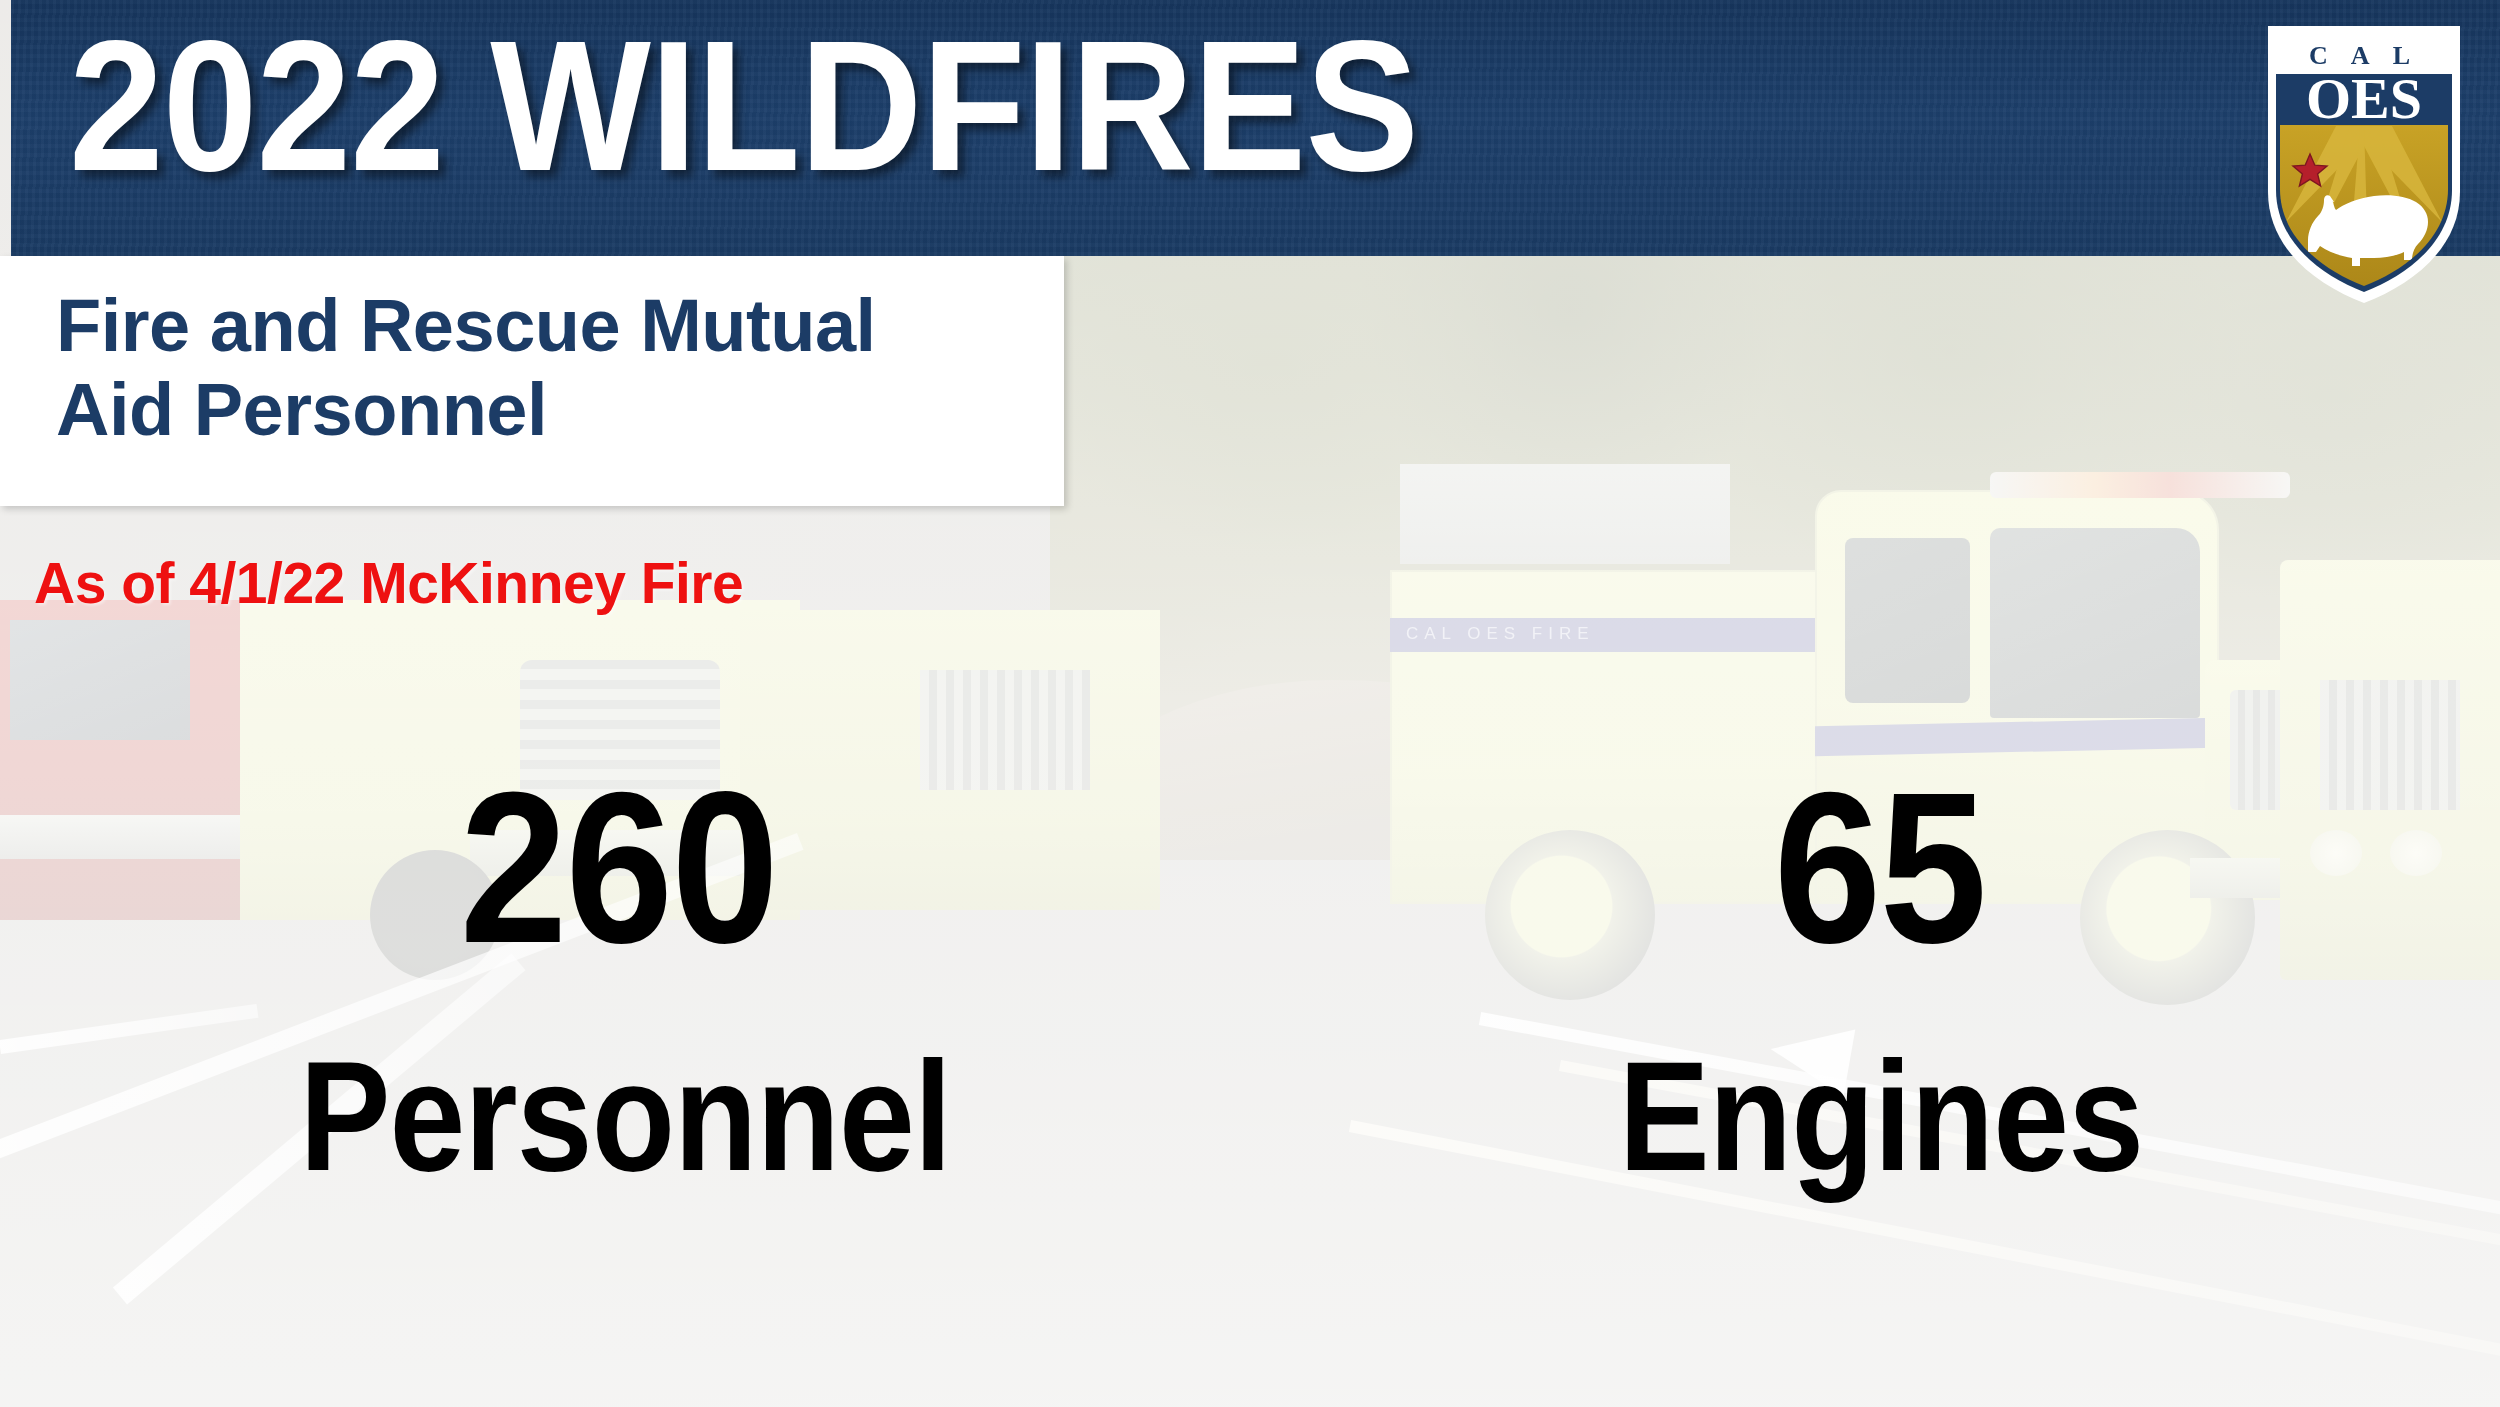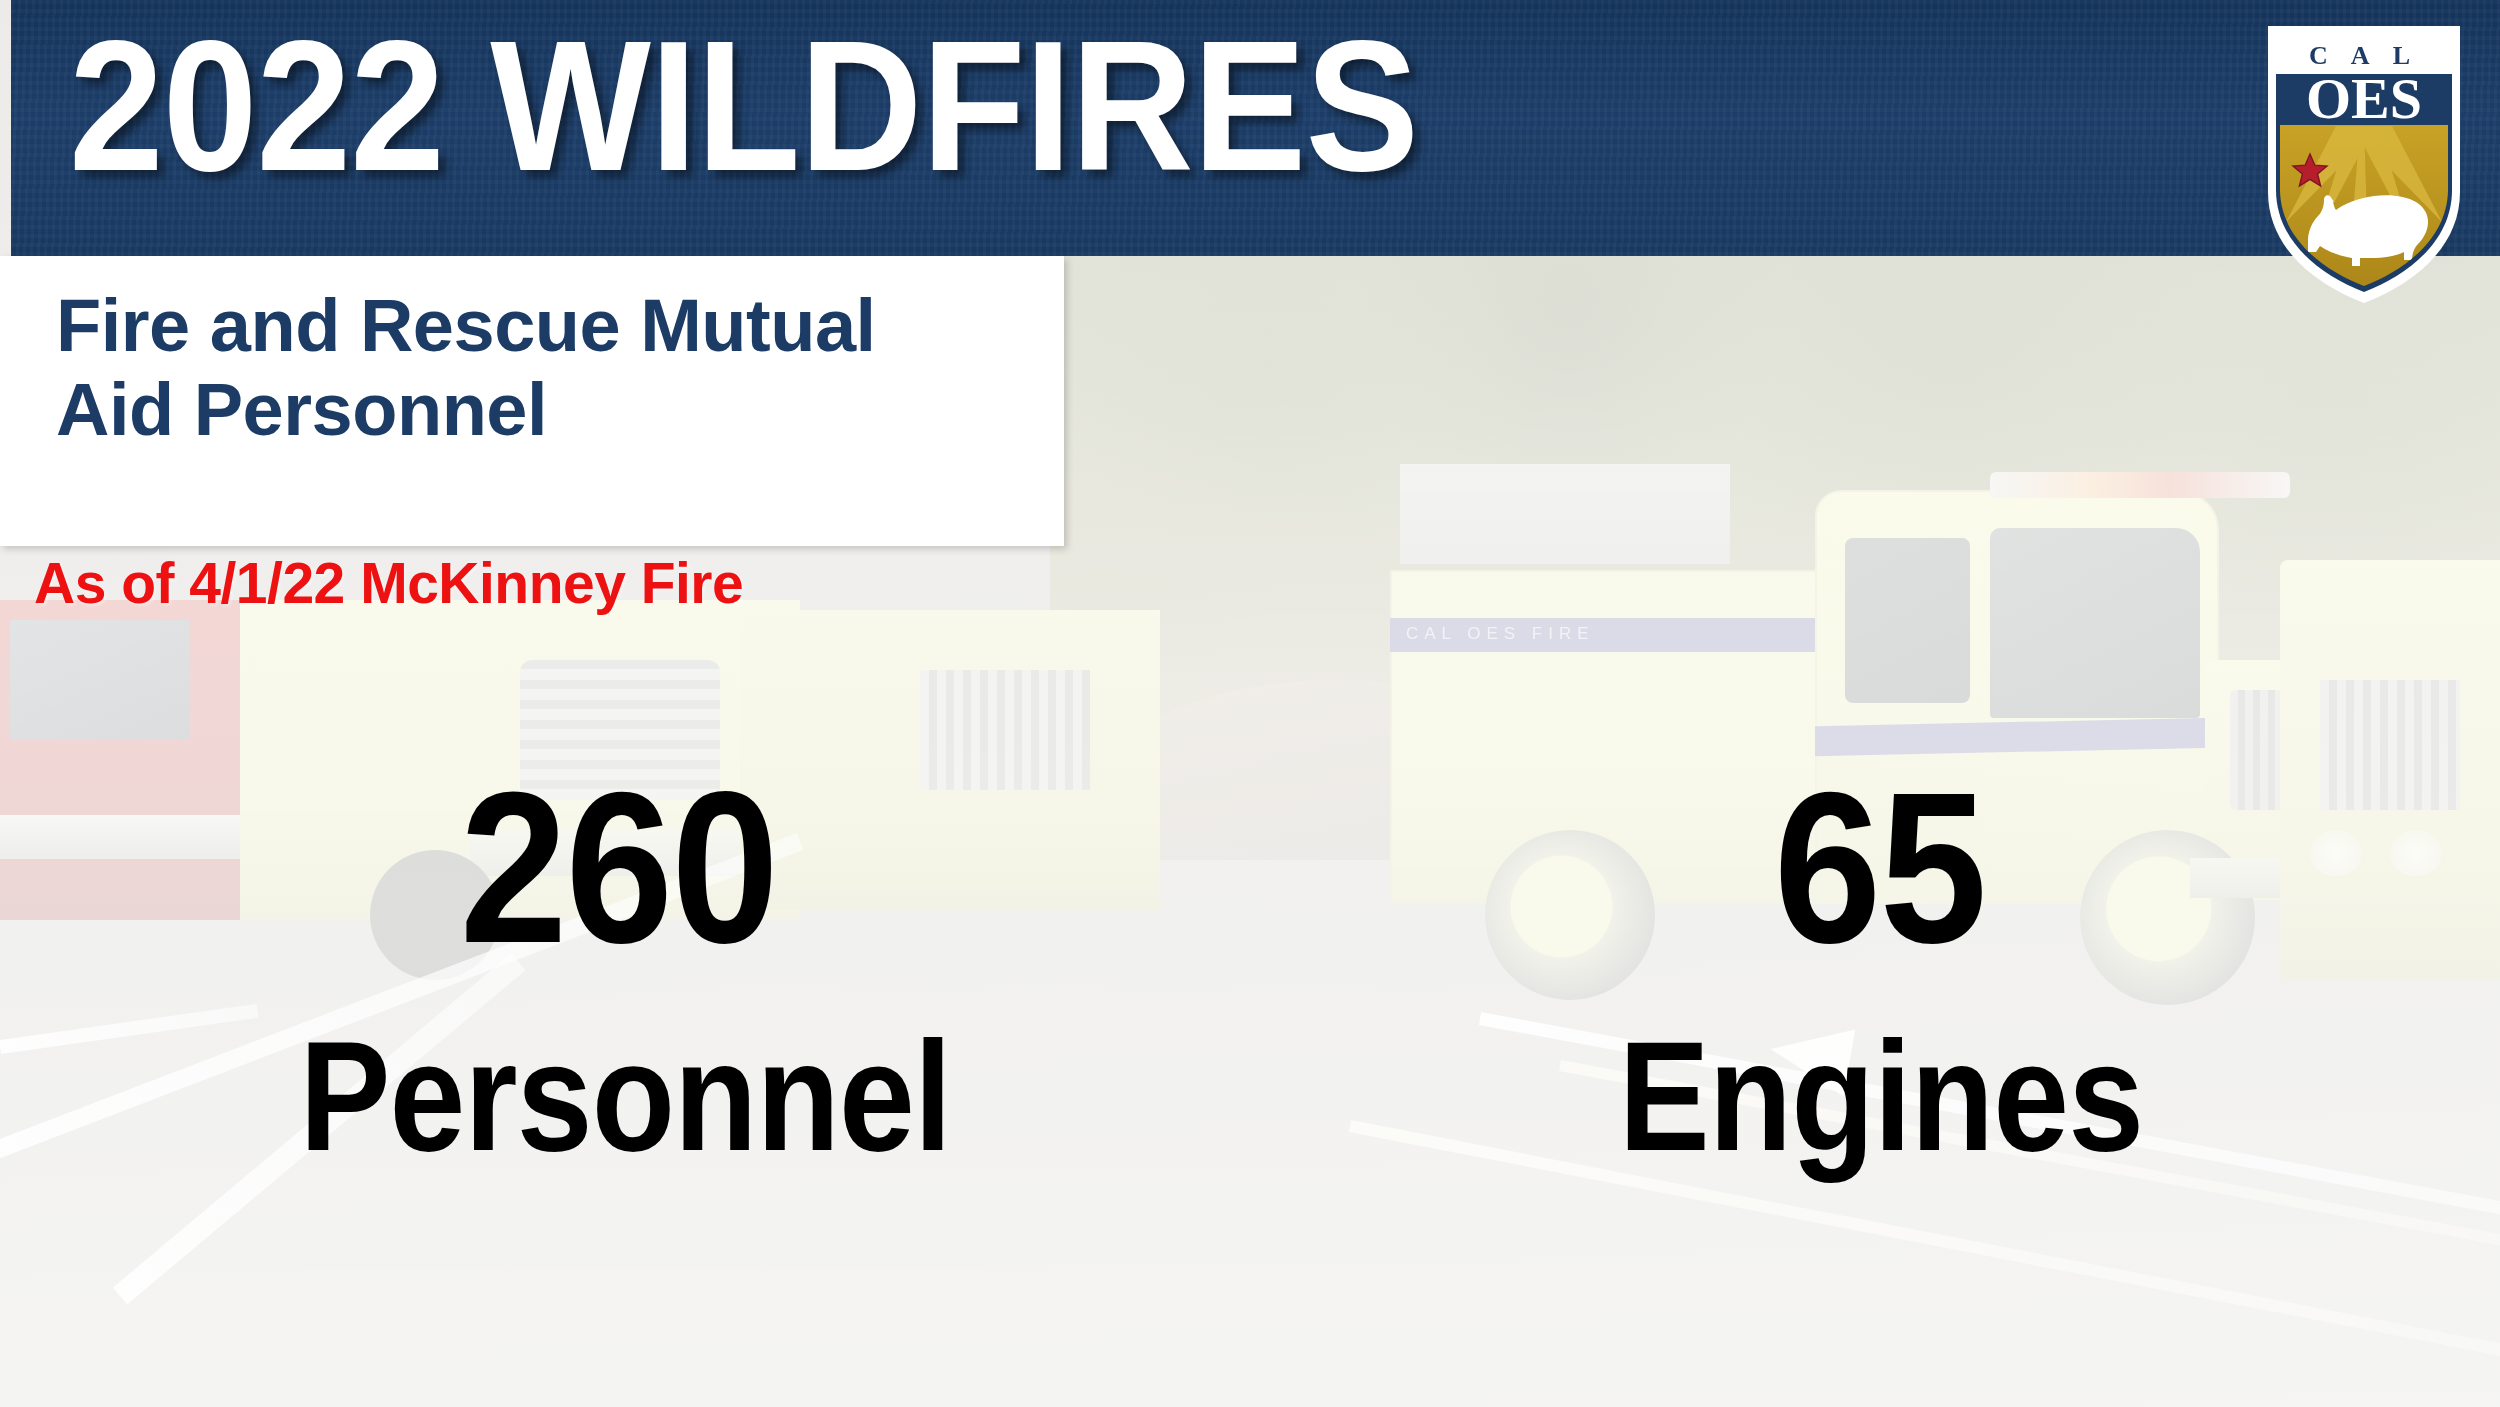--- a/index.html
+++ b/index.html
@@ -263,21 +263,21 @@
     position: absolute;
     left: 2253px; top: 22px;
     width: 200px; height: 285px;
   }
   .logo svg { display: block; width: 200px; height: 285px; }
 
   
   .subtitle-panel {
     position: absolute;
     left: 0; top: 256px;
-    width: 1064px; height: 290px;
+    width: 1064px; height: 250px;
     background: #ffffff;
     box-shadow: 3px 3px 7px rgba(0,0,0,0.18);
   }
   .subtitle-text {
     position: absolute;
     left: 56px; top: 28px;
     width: 980px;
     font-family: "Liberation Sans", "DejaVu Sans", sans-serif;
     font-weight: 700;
     font-size: 74px;
@@ -306,20 +306,21 @@
     left: 0; top: 760px;
     width: 2500px; height: 560px;
     display: flex;
   }
   .stat {
     flex: 1 1 50%;
     display: flex;
     flex-direction: column;
     align-items: center;
     justify-content: flex-start;
+    gap: 20px;
   }
   .stat-value {
     font-family: "Liberation Sans", "DejaVu Sans", sans-serif;
     font-weight: 700;
     font-size: 215px;
     line-height: 1;
     color: #000000;
     transform: scaleX(0.9);
     letter-spacing: -2px;
   }

